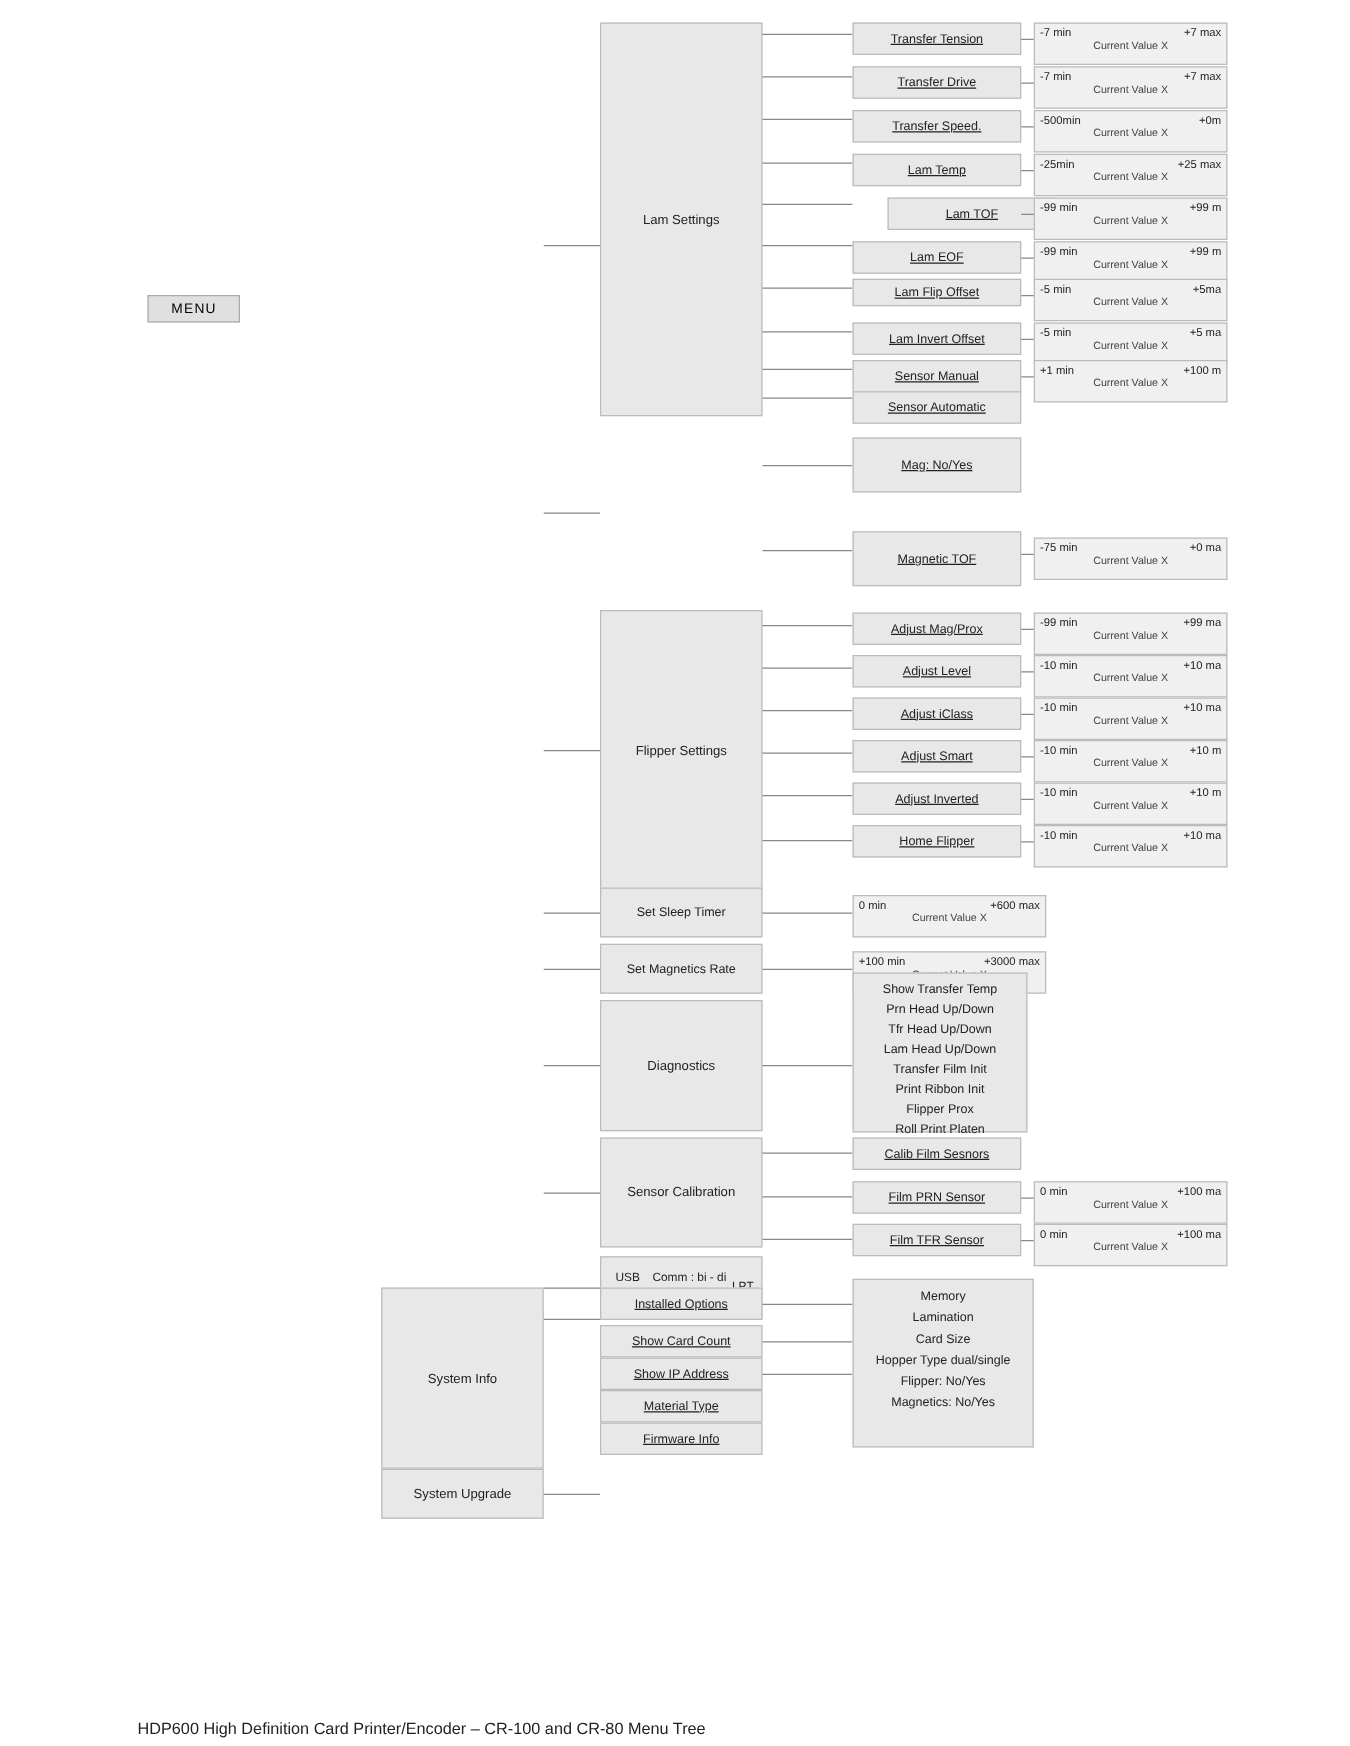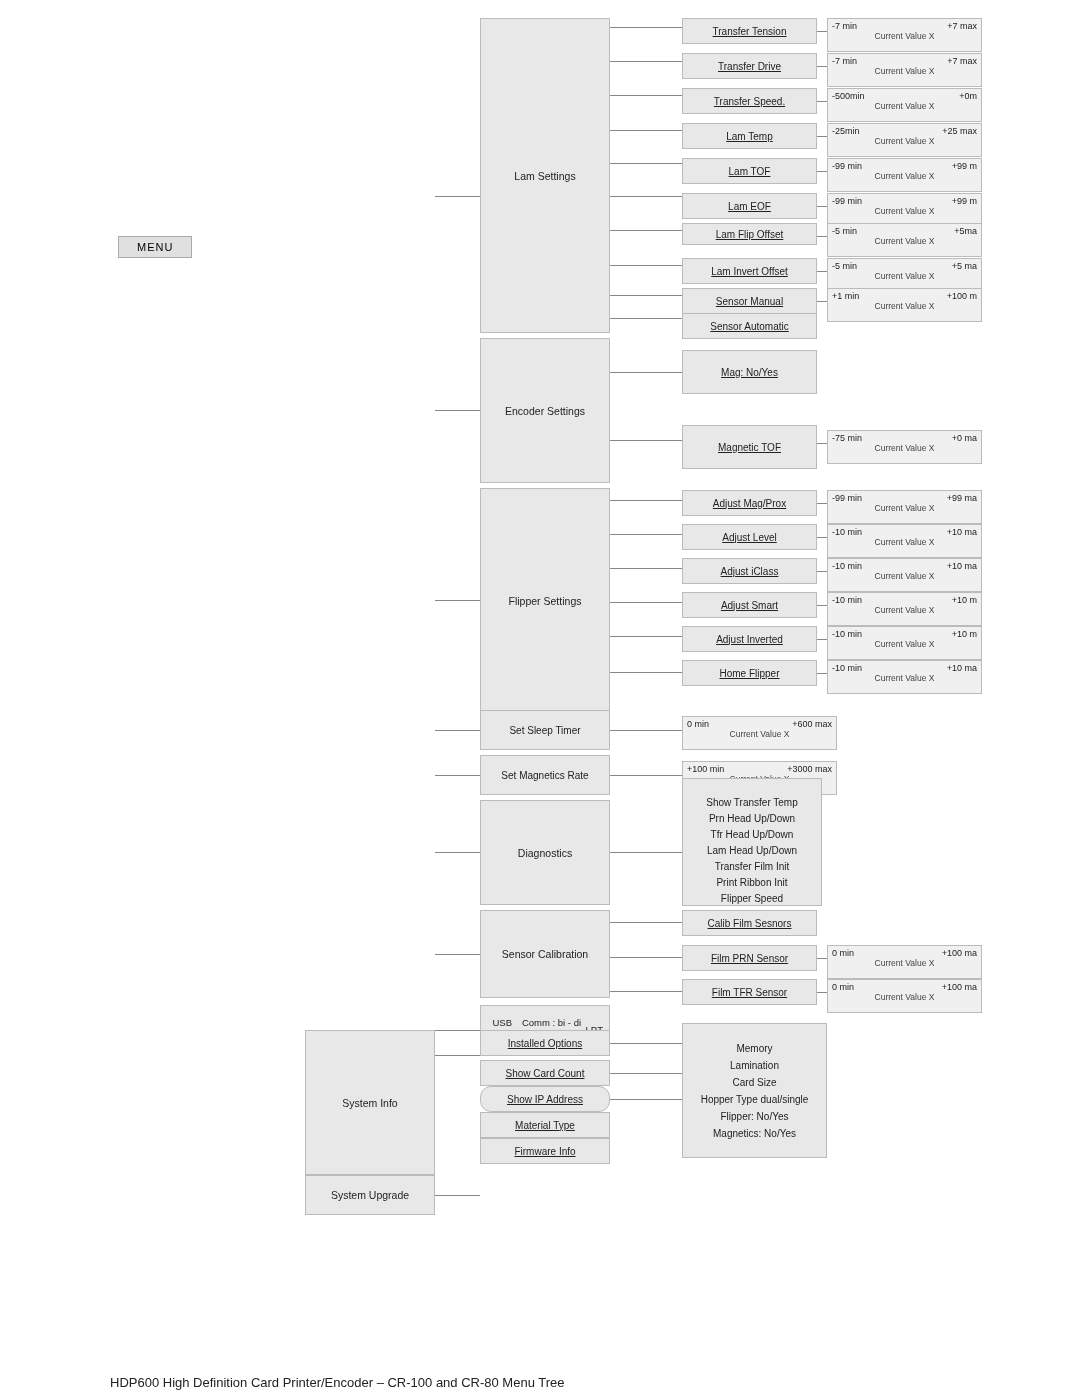--- a/index.html
+++ b/index.html
@@ -92,21 +92,21 @@
       text-decoration: underline;
     }
 
     
     .list-box {
       position: absolute;
       background: #e8e8e8;
       border: 1px solid #bbb;
       font-size: 10px;
       text-align: center;
-      padding: 16px 8px;
+      padding: 5px 8px;
     }
   </style>
 </head>
 <body>
 
 <div class="page-container">
 
   <button class="menu-btn">MENU</button>
 
   <div class="tree" style="height:1350px; margin-top:0;">
@@ -180,21 +180,21 @@
     </div>
     <div class="val-box" style="left:817px; top:113px; width:155px; height:34px;">
       <div class="range-row">
         <span>-25min</span>
         <span>+25 max</span>
       </div>
       <div class="current-row">Current Value X</div>
     </div>
     <div class="hline" style="left:807px; top:126px; width:10px;"></div>
 
-    <div class="item-box" style="left:672px; top:148px; width:135px; height:26px;">
+    <div class="item-box" style="left:700px; top:148px; width:135px; height:26px;">
       <span>Lam TOF</span>
     </div>
     <div class="val-box" style="left:817px; top:148px; width:155px; height:34px;">
       <div class="range-row">
         <span>-99 min</span>
         <span>+99 m</span>
       </div>
       <div class="current-row">Current Value X</div>
     </div>
     <div class="hline" style="left:807px; top:161px; width:10px;"></div>
@@ -244,23 +244,20 @@
         <span>+100 m</span>
       </div>
       <div class="current-row">Current Value X</div>
     </div>
     <div class="hline" style="left:807px; top:291px; width:10px;"></div>
 
     <div class="item-box" style="left:672px; top:303px; width:135px; height:26px;">
       <span>Sensor Automatic</span>
     </div>
 
-    <div class="col-box" style="left:470px; top:328px; width:130px; height:145px; align-items:center;">
-      <span>Encoder Settings</span>
-    </div>
 
     <div class="hline" style="left:425px; top:400px; width:45px;"></div>
 
     <div class="hline" style="left:600px; top:362px; width:72px;"></div>
     <div class="item-box" style="left:672px; top:340px; width:135px; height:44px;">
       <span>Mag:  No/Yes</span>
     </div>
 
     <div class="hline" style="left:600px; top:430px; width:72px;"></div>
     <div class="item-box" style="left:672px; top:415px; width:135px; height:44px;">
@@ -390,21 +387,21 @@
     <div class="hline" style="left:425px; top:842px; width:45px;"></div>
     <div class="hline" style="left:600px; top:842px; width:72px;"></div>
 
     <div class="list-box" style="left:672px; top:768px; width:140px; height:128px; line-height:1.6;">
       <div>Show Transfer Temp</div>
       <div>Prn Head Up/Down</div>
       <div>Tfr Head Up/Down</div>
       <div>Lam Head Up/Down</div>
       <div>Transfer Film Init</div>
       <div>Print Ribbon Init</div>
-      <div>Flipper Speed</div>
+      <div>Flipper Prox</div>
       <div>Roll Print Platen</div>
     </div>
 
     <div class="col-box" style="left:470px; top:900px; width:130px; height:88px; align-items:center;">
       <span>Sensor Calibration</span>
     </div>
     <div class="hline" style="left:425px; top:944px; width:45px;"></div>
 
     <div class="hline" style="left:600px; top:912px; width:72px;"></div>
     <div class="item-box" style="left:672px; top:900px; width:135px; height:26px;">
@@ -451,21 +448,21 @@
     <div class="hline" style="left:425px; top:1045px; width:45px;"></div>
 
     <div class="item-box" style="left:470px; top:1020px; width:130px; height:26px;">
       <span>Installed Options</span>
     </div>
 
     <div class="item-box" style="left:470px; top:1050px; width:130px; height:26px;">
       <span>Show Card Count</span>
     </div>
 
-    <div class="item-box" style="left:470px; top:1076px; width:130px; height:26px;border-radius:11px;">
+    <div class="item-box" style="left:470px; top:1076px; width:130px; height:26px;">
       <span>Show IP Address</span>
     </div>
 
     <div class="item-box" style="left:470px; top:1102px; width:130px; height:26px;">
       <span>Material Type</span>
     </div>
 
     <div class="item-box" style="left:470px; top:1128px; width:130px; height:26px;">
       <span>Firmware Info</span>
     </div>

